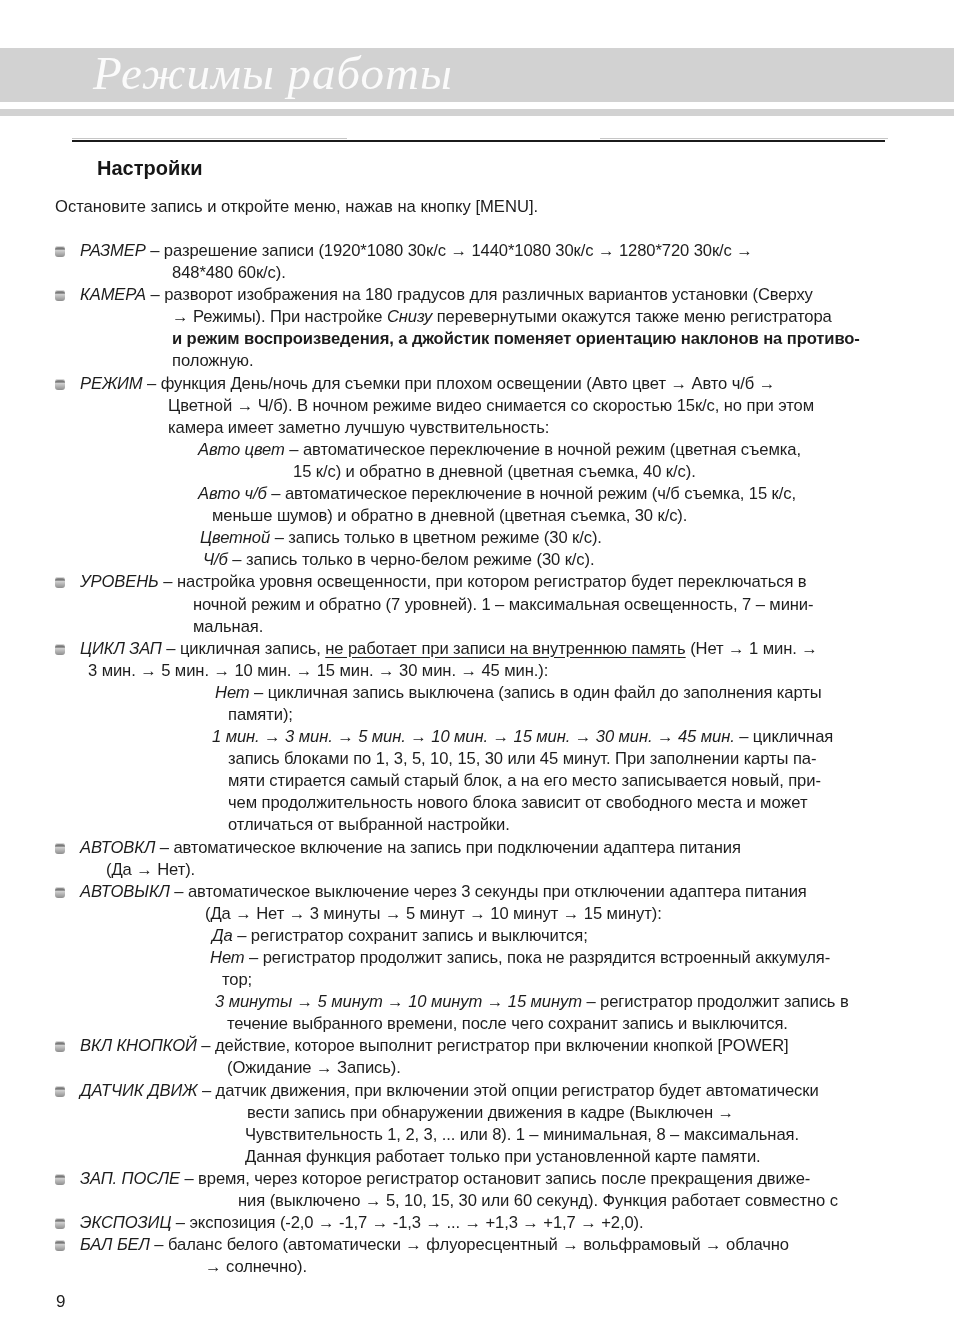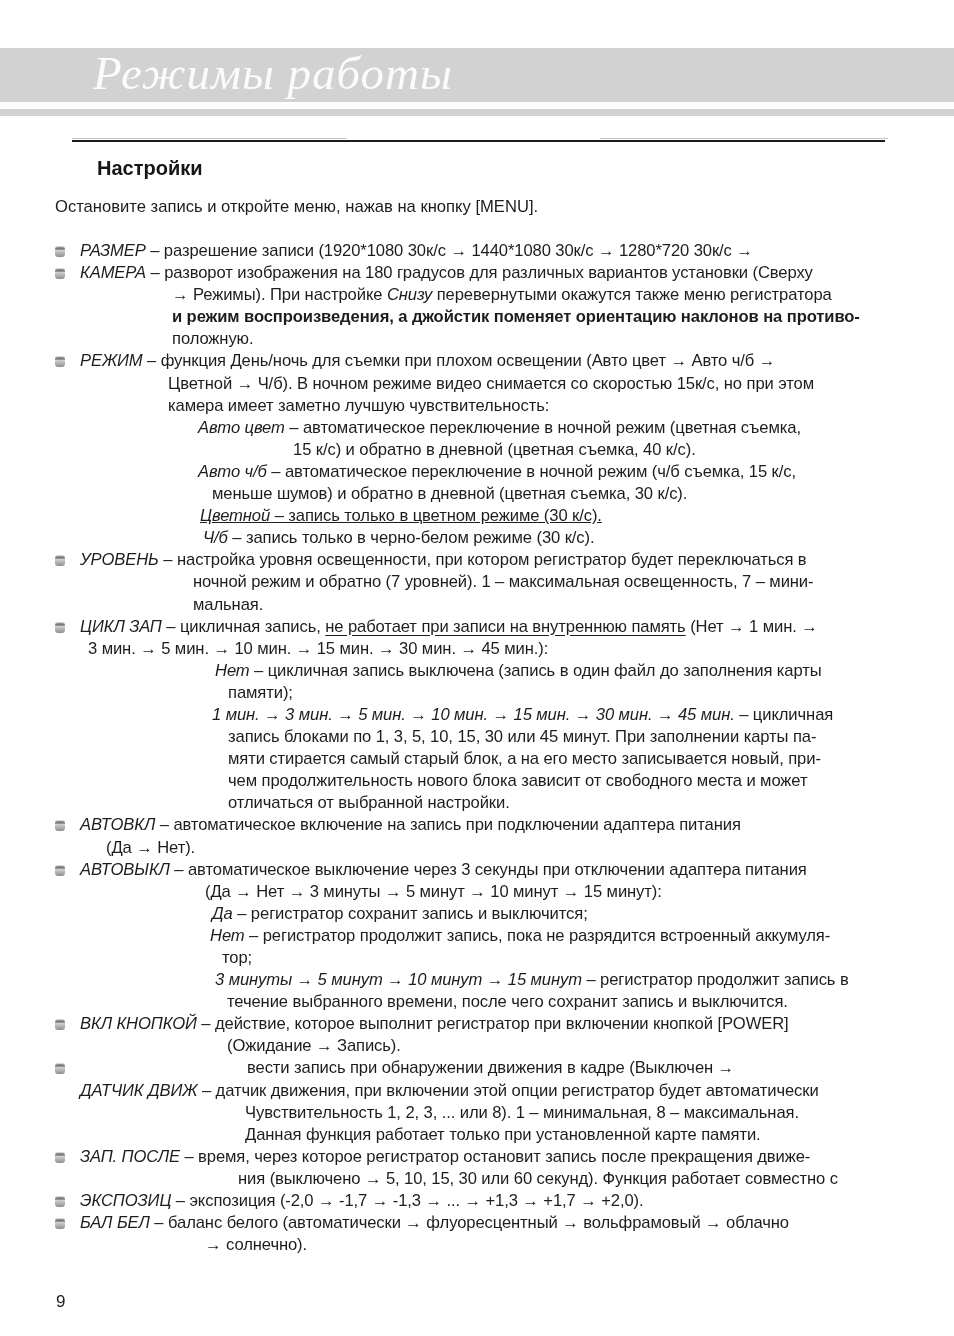--- a/index.html
+++ b/index.html
@@ -49,38 +49,39 @@
 <div class="rule-light-b"></div>
 <div class="rule-dark"></div>
 
 <div class="section-heading">Настройки</div>
 <div class="intro">Остановите запись и откройте меню, нажав на кнопку [MENU].</div>
 
 <div class="settings">
     <div class="item">
       <span class="bullet"></span>
       <div class="line" style="margin-left: 80px;"><span class="p-i">РАЗМЕР</span><span class="p-n"> – разрешение записи (1920*1080 30к/с → 1440*1080 30к/с → 1280*720 30к/с →</span></div>
+      <div class="line" style="margin-left: 172px;"><span class="p-n">848*480 60к/с).</span></div>
     </div>
     <div class="item">
       <span class="bullet"></span>
       <div class="line" style="margin-left: 80px;"><span class="p-i">КАМЕРА</span><span class="p-n"> – разворот изображения на 180 градусов для различных вариантов установки (Сверху</span></div>
       <div class="line" style="margin-left: 172px;"><span class="p-n">→ Режимы). При настройке </span><span class="p-i">Снизу</span><span class="p-n"> перевернутыми окажутся также меню регистратора</span></div>
       <div class="line" style="margin-left: 172px; font-weight: bold;"><span class="p-n">и режим воспроизведения, а джойстик поменяет ориентацию наклонов на противо-</span></div>
       <div class="line" style="margin-left: 172px;"><span class="p-n">положную.</span></div>
     </div>
     <div class="item">
       <span class="bullet"></span>
       <div class="line" style="margin-left: 80px;"><span class="p-i">РЕЖИМ</span><span class="p-n"> – функция День/ночь для съемки при плохом освещении (Авто цвет → Авто ч/б →</span></div>
       <div class="line" style="margin-left: 168px;"><span class="p-n">Цветной → Ч/б). В ночном режиме видео снимается со скоростью 15к/с, но при этом</span></div>
       <div class="line" style="margin-left: 168px;"><span class="p-n">камера имеет заметно лучшую чувствительность:</span></div>
       <div class="line" style="margin-left: 198px;"><span class="p-i">Авто цвет</span><span class="p-n"> – автоматическое переключение в ночной режим (цветная съемка,</span></div>
       <div class="line" style="margin-left: 293px;"><span class="p-n">15 к/с) и обратно в дневной (цветная съемка, 40 к/с).</span></div>
       <div class="line" style="margin-left: 198px;"><span class="p-i">Авто ч/б</span><span class="p-n">  – автоматическое переключение в ночной режим (ч/б съемка, 15 к/с,</span></div>
       <div class="line" style="margin-left: 212px;"><span class="p-n">меньше шумов) и обратно в дневной (цветная съемка, 30 к/с).</span></div>
-      <div class="line" style="margin-left: 200px; text-decoration: underline;"><span class="p-i">Цветной</span><span class="p-n"> – запись только в цветном режиме (30 к/с).</span></div>
+      <div class="line" style="margin-left: 200px;"><span class="p-i">Цветной</span><span class="p-n"> – запись только в цветном режиме (30 к/с).</span></div>
       <div class="line" style="margin-left: 203px;"><span class="p-i">Ч/б</span><span class="p-n"> –  запись только в черно-белом режиме (30 к/с).</span></div>
     </div>
     <div class="item">
       <span class="bullet"></span>
       <div class="line" style="margin-left: 80px;"><span class="p-i">УРОВЕНЬ</span><span class="p-n"> – настройка уровня освещенности, при котором регистратор будет переключаться в</span></div>
       <div class="line" style="margin-left: 193px;"><span class="p-n">ночной режим и обратно (7 уровней). 1 – максимальная освещенность, 7 –  мини-</span></div>
       <div class="line" style="margin-left: 193px;"><span class="p-n">мальная.</span></div>
     </div>
     <div class="item">
       <span class="bullet"></span>
@@ -109,22 +110,22 @@
       <div class="line" style="margin-left: 215px;"><span class="p-i">3 минуты → 5 минут → 10 минут → 15 минут</span><span class="p-n"> – регистратор продолжит запись в</span></div>
       <div class="line" style="margin-left: 227px;"><span class="p-n">течение выбранного времени, после чего сохранит запись и выключится.</span></div>
     </div>
     <div class="item">
       <span class="bullet"></span>
       <div class="line" style="margin-left: 80px;"><span class="p-i">ВКЛ КНОПКОЙ</span><span class="p-n"> – действие, которое выполнит регистратор при включении кнопкой [POWER]</span></div>
       <div class="line" style="margin-left: 227px;"><span class="p-n">(Ожидание → Запись).</span></div>
     </div>
     <div class="item">
       <span class="bullet"></span>
+      <div class="line" style="margin-left: 80px;"><span class="p-i">ДАТЧИК ДВИЖ</span><span class="p-n"> – датчик движения, при включении этой опции регистратор будет автоматически</span></div>
       <div class="line" style="margin-left: 247px;"><span class="p-n">вести запись при обнаружении движения в кадре (Выключен →</span></div>
-      <div class="line" style="margin-left: 80px;"><span class="p-i">ДАТЧИК ДВИЖ</span><span class="p-n"> – датчик движения, при включении этой опции регистратор будет автоматически</span></div>
       <div class="line" style="margin-left: 245px;"><span class="p-n">Чувствительность 1, 2, 3, ... или 8). 1 – минимальная, 8 –  максимальная.</span></div>
       <div class="line" style="margin-left: 245px;"><span class="p-n">Данная функция работает только при установленной карте памяти.</span></div>
     </div>
     <div class="item">
       <span class="bullet"></span>
       <div class="line" style="margin-left: 80px;"><span class="p-i">ЗАП. ПОСЛЕ</span><span class="p-n"> – время, через которое регистратор остановит запись после прекращения движе-</span></div>
       <div class="line" style="margin-left: 238px;"><span class="p-n">ния (выключено → 5, 10, 15, 30 или 60 секунд). Функция работает совместно с</span></div>
     </div>
     <div class="item">
       <span class="bullet"></span>

